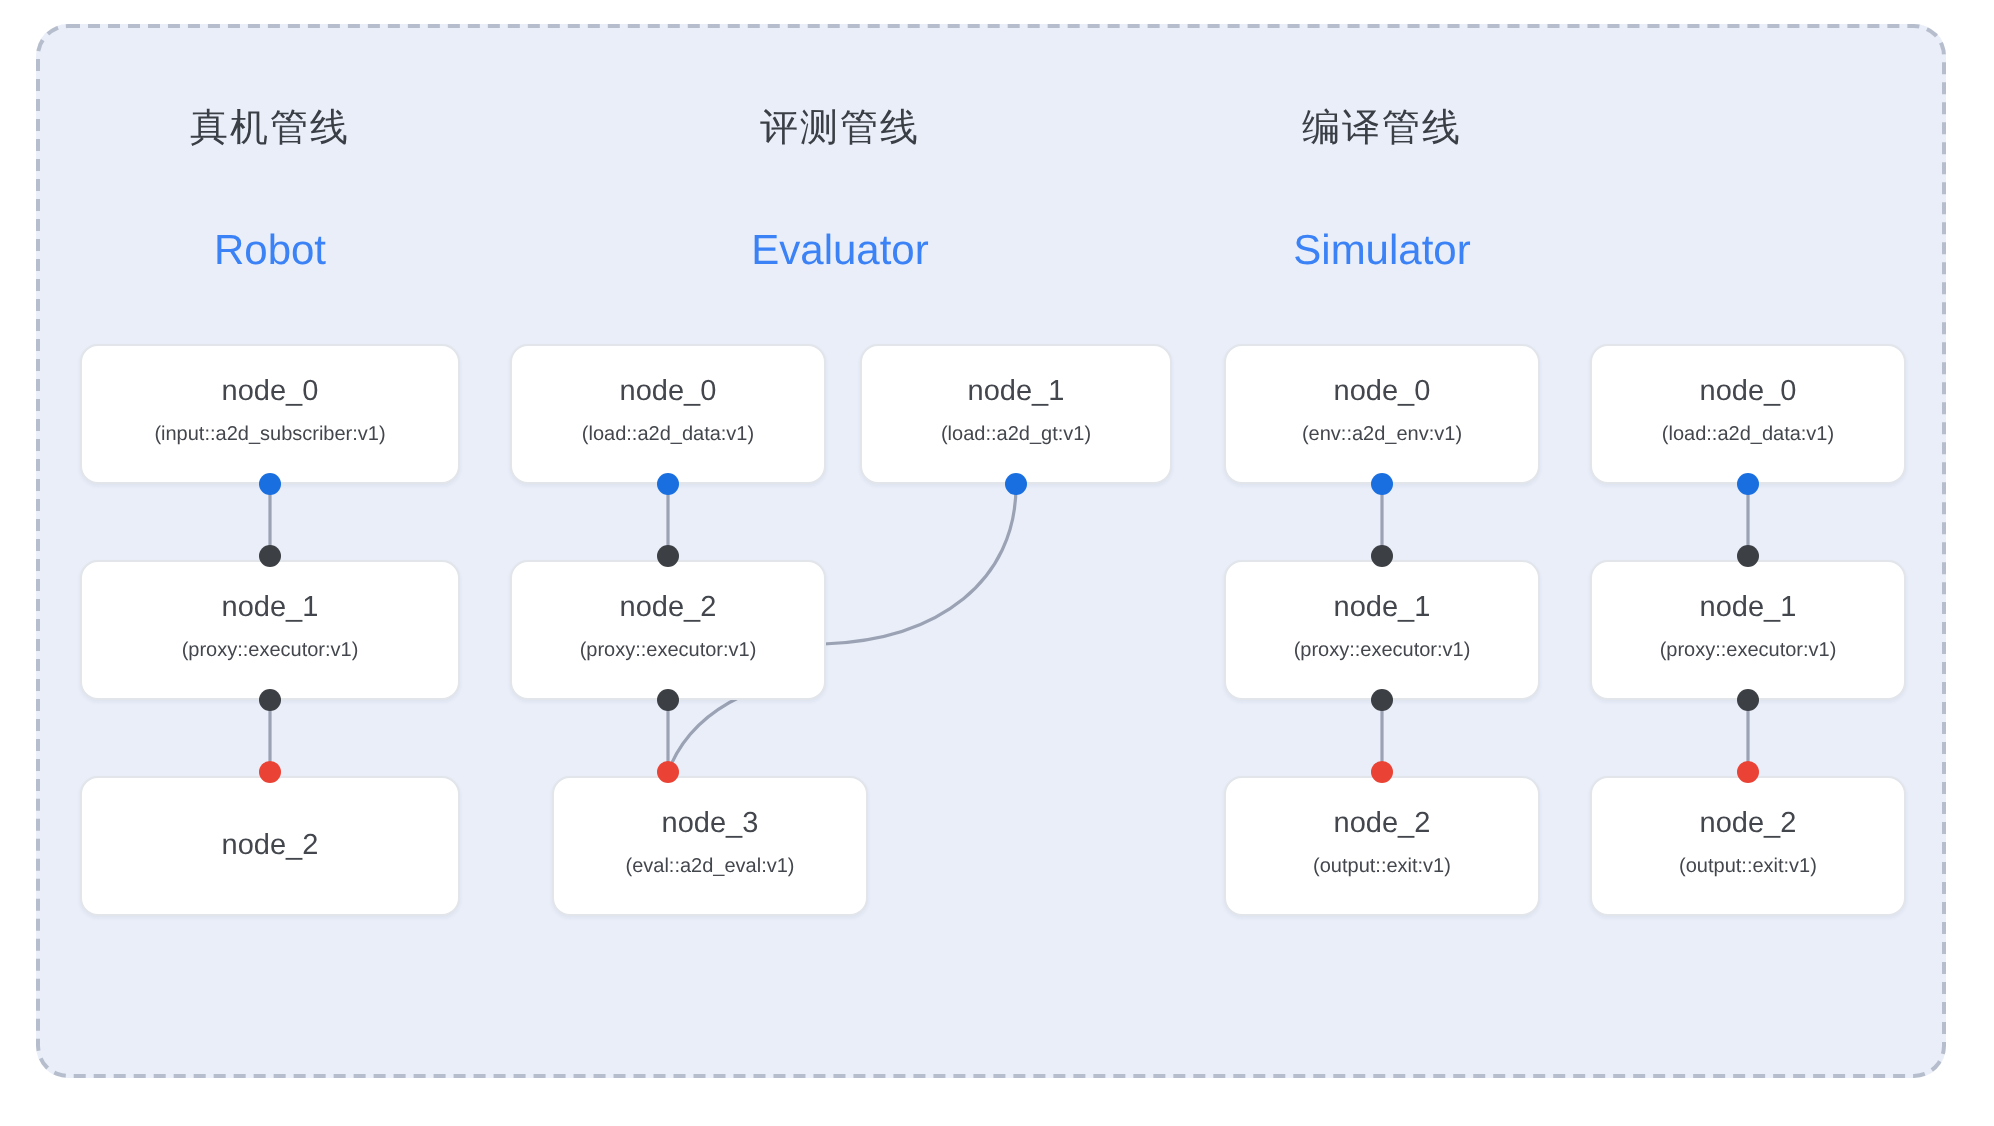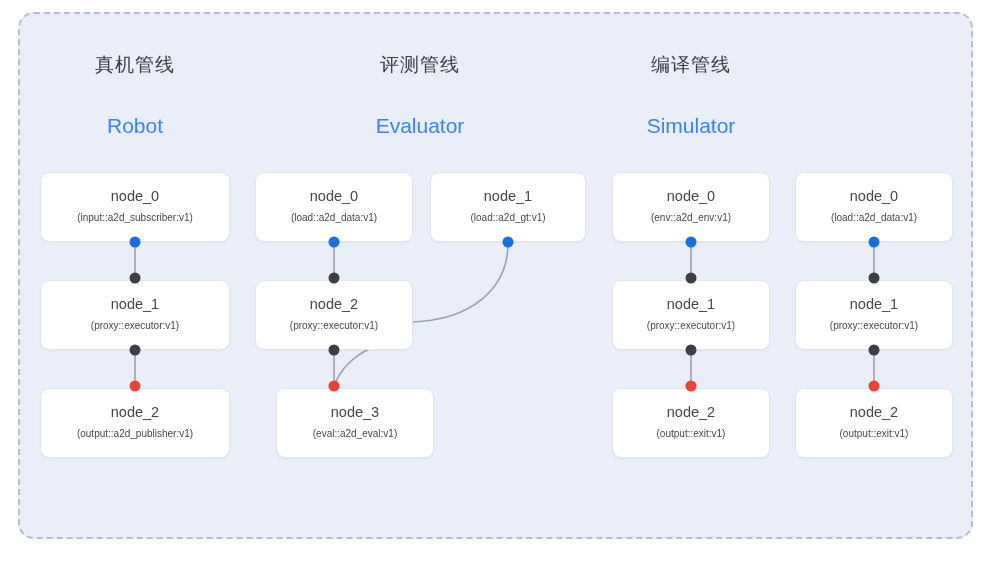--- a/index.html
+++ b/index.html
@@ -143,21 +143,20 @@
   <div class="node" style="left:40px; top:172px; width:190px; height:70px;">
     <div class="node-id">node_0</div>
     <div class="node-type">(input::a2d_subscriber:v1)</div>
   </div>
   <div class="node" style="left:40px; top:280px; width:190px; height:70px;">
     <div class="node-id">node_1</div>
     <div class="node-type">(proxy::executor:v1)</div>
   </div>
   <div class="node" style="left:40px; top:388px; width:190px; height:70px;">
     <div class="node-id">node_2</div>
-    <div class="node-type">(output::a2d_publisher:v1)</div>
   </div>
 
   <span class="port port-out-blue" style="left:135px; top:242px;"></span>
   <span class="port port-in-dark" style="left:135px; top:278px;"></span>
   <span class="port port-in-dark" style="left:135px; top:350px;"></span>
   <span class="port port-out-red" style="left:135px; top:386px;"></span>
 
   <div class="column" style="left:255px; width:330px;">
     <div class="col-title">评测管线</div>
     <div class="col-subtitle">Evaluator</div>

